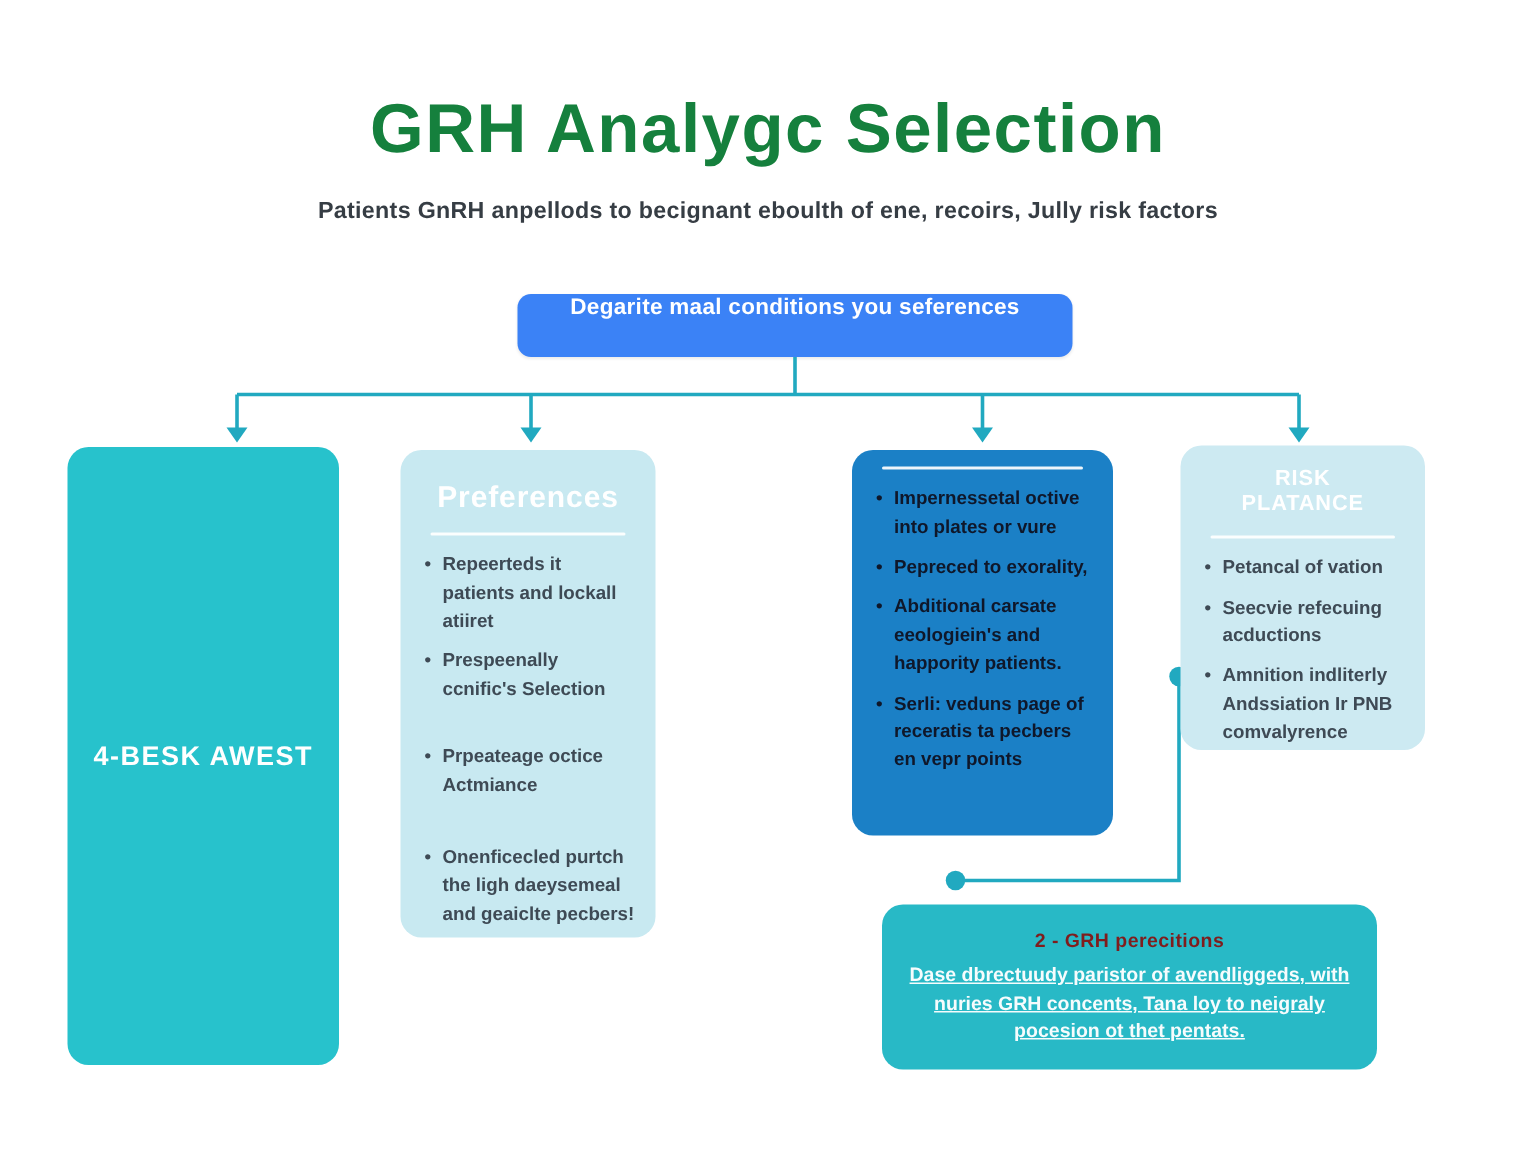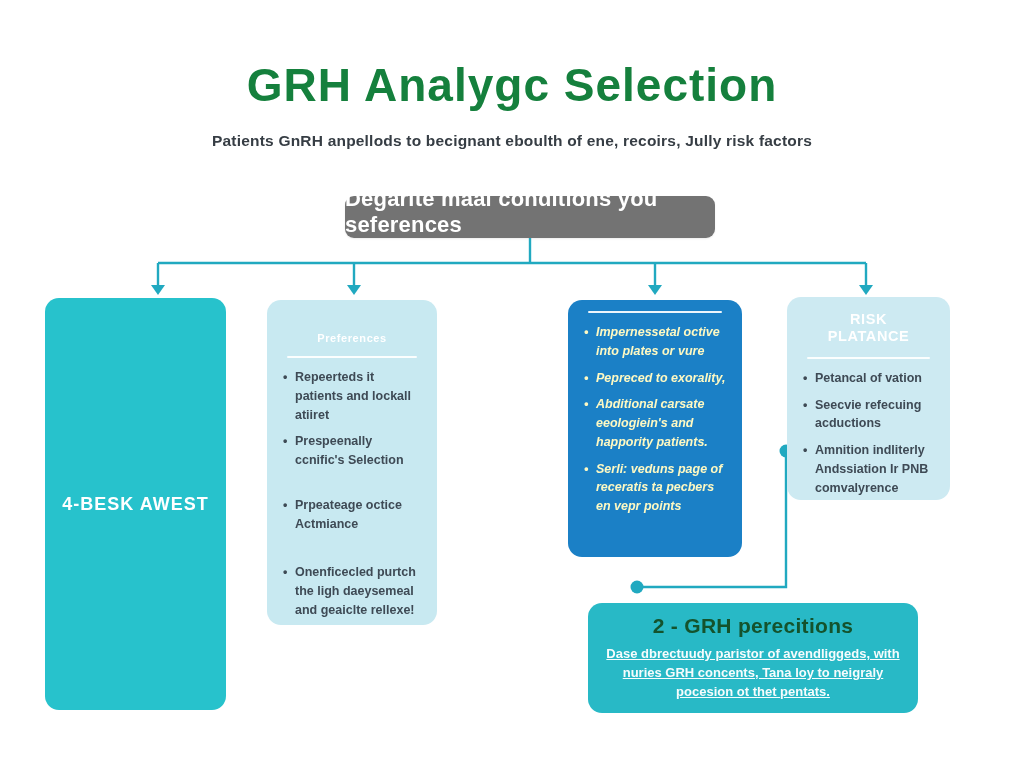--- a/index.html
+++ b/index.html
@@ -13,61 +13,61 @@
     left:0;right:0;top:58px;text-align:center;
     font-size:46px;font-weight:700;letter-spacing:1px;color:#15803d;
   }
   .subtitle{
     left:0;right:0;top:132px;text-align:center;
     font-size:15.5px;font-weight:600;color:#363d44;letter-spacing:.2px;
   }
   
   .root-node{
     left:345px;top:196px;width:370px;height:42px;border-radius:9px;
-    background:#737373;display:flex;align-items:flex-end;justify-content:center;
-    color:#ffffff;font-weight:700;font-size:22px;letter-spacing:.2px;
+    background:#3b82f6;display:flex;align-items:flex-start;justify-content:center;
+    color:#ffffff;font-weight:700;font-size:15px;letter-spacing:.2px;
     box-shadow:0 1px 2px rgba(0,0,0,.08);
   }
   
   .connectors{left:0;top:0;width:1024px;height:768px;pointer-events:none;}
   
   .col-box{border-radius:14px;box-sizing:border-box;}
   .box-awest{
     left:45px;top:298px;width:181px;height:412px;background:#27c2cc;
     display:flex;align-items:center;justify-content:center;
   }
   .box-awest .big-label{
     color:#ffffff;font-weight:700;font-size:18px;letter-spacing:1px;text-align:center;
   }
   .box-preferences{left:267px;top:300px;width:170px;height:325px;background:#c8e9f1;}
   .box-conditions{left:568px;top:300px;width:174px;height:257px;background:#1b80c6;}
   .box-risk{left:787px;top:297px;width:163px;height:203px;background:#cdeaf2;}
   .col-header{
     text-align:center;color:#ffffff;font-weight:800;letter-spacing:.6px;
-    padding-top:32px;font-size:11px;line-height:1.2;
+    padding-top:20px;font-size:20px;line-height:1.2;
   }
   .col-header.two-line{font-size:14.5px;padding-top:14px;}
   .divider{height:2px;margin:11px 20px 10px;background:rgba(255,255,255,.92);border-radius:1px;}
   ul.bullets{list-style:none;margin:8px 0 0;padding:0 12px 0 16px;}
   ul.bullets li{
     position:relative;padding-left:12px;margin-bottom:8px;
     font-size:12.5px;line-height:1.5;font-weight:600;
   }
   ul.bullets li::before{content:"\2022";position:absolute;left:0;top:0;}
   .dark-text li{color:#3e4a55;}
-  .white-text li{color:#fef9c3;font-style:italic;}
+  .white-text li{color:#0f172a;}
   .gap-lg{margin-top:26px !important;}
   .gap-xl{margin-top:30px !important;}
   
   .bottom-node{
     left:588px;top:603px;width:330px;height:110px;border-radius:14px;background:#28b9c6;
     display:flex;flex-direction:column;align-items:center;justify-content:center;
     padding:6px 18px;box-sizing:border-box;
   }
-  .bottom-title{color:#14532d;font-weight:800;font-size:21px;letter-spacing:.3px;margin-bottom:7px;}
+  .bottom-title{color:#7f1d1d;font-weight:800;font-size:13px;letter-spacing:.3px;margin-bottom:7px;}
   .bottom-body{
     color:rgba(255,255,255,.96);font-size:13px;font-weight:600;line-height:1.45;
     text-align:center;max-width:300px;text-decoration:underline;
   }
 </style>
 </head>
 <body>
 
 <div class="abs title">GRH Analygc Selection</div>
 <div class="abs subtitle">Patients GnRH anpellods to becignant eboulth of ene, recoirs, Jully risk factors</div>
@@ -100,21 +100,21 @@
   <div class="big-label">4-BESK AWEST</div>
 </div>
 
 <div class="abs col-box box-preferences">
   <div class="col-header">Preferences</div>
   <div class="divider"></div>
   <ul class="bullets dark-text">
     <li>Repeerteds it patients and lockall atiiret</li>
     <li>Prespeenally ccnific's Selection</li>
     <li class="gap-lg">Prpeateage octice Actmiance</li>
-    <li class="gap-xl">Onenficecled purtch the ligh daeysemeal and geaiclte rellexe!</li>
+    <li class="gap-xl">Onenficecled purtch the ligh daeysemeal and geaiclte pecbers!</li>
   </ul>
 </div>
 
 <div class="abs col-box box-conditions">
   <div class="divider"></div>
   <ul class="bullets white-text">
     <li>Impernessetal octive into plates or vure</li>
     <li>Pepreced to exorality,</li>
     <li>Abditional carsate eeologiein's and happority patients.</li>
     <li>Serli: veduns page of receratis ta pecbers en vepr points</li>

